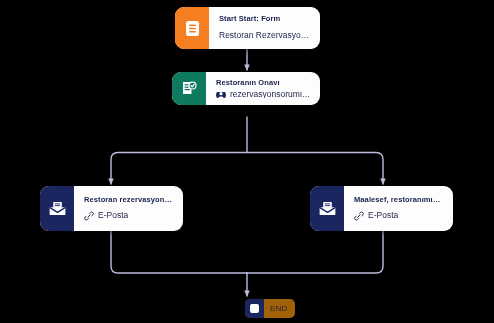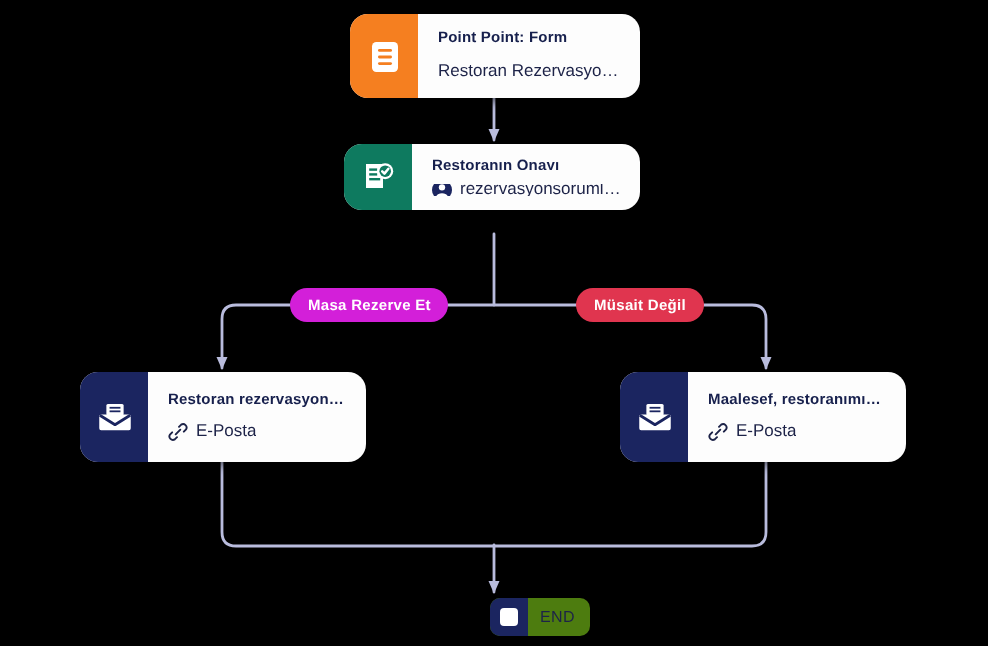--- a/index.html
+++ b/index.html
@@ -108,21 +108,21 @@
   .pill-no  { left: 288px; top: 144px; background: #e0354f; }
 
   
   .node-end {
     position: absolute;
     left: 245px;
     top: 299px;
     height: 19px;
     display: flex;
     align-items: stretch;
-    background: #4d7c0f;
+    background: #a16207;
     border-radius: 5px;
     overflow: hidden;
     box-shadow: 0 1px 4px rgba(0,0,0,0.5);
   }
   .end-icon {
     width: 19px;
     flex: 0 0 19px;
     background: #1b2560;
     display: flex;
     align-items: center;
@@ -178,21 +178,21 @@
   <div class="node node-start">
     <div class="node-icon">
       <svg width="15" height="17" viewBox="0 0 15 17" xmlns="http://www.w3.org/2000/svg">
         <rect x="1" y="1" width="13" height="15" rx="2.2" fill="#ffffff"></rect>
         <rect x="4" y="4.5" width="7" height="1.4" rx="0.7" fill="#f57f20"></rect>
         <rect x="4" y="7.8" width="7" height="1.4" rx="0.7" fill="#f57f20"></rect>
         <rect x="4" y="11.1" width="7" height="1.4" rx="0.7" fill="#f57f20"></rect>
       </svg>
     </div>
     <div class="node-body">
-      <div class="node-title">Point Point: Form</div>
+      <div class="node-title">Start Start: Form</div>
       <div class="node-sub">
         <span class="sub-text">Restoran Rezervasyon For...</span>
       </div>
     </div>
   </div>
 
   <div class="node node-approve">
     <div class="node-icon">
       <svg width="17" height="17" viewBox="0 0 17 17" xmlns="http://www.w3.org/2000/svg">
         <path d="M2 2 h8.5 v12 h-8.5 z" fill="#ffffff"></path>
@@ -210,22 +210,20 @@
         <svg class="avatar-icon" width="10" height="10" viewBox="0 0 12 12" xmlns="http://www.w3.org/2000/svg">
           <circle cx="6" cy="6" r="6" fill="#1b2560"></circle>
           <circle cx="6" cy="4.4" r="1.9" fill="#ffffff"></circle>
           <path d="M2.3 10.2 a3.9 3.3 0 0 1 7.4 0 z" fill="#ffffff"></path>
         </svg>
         <span class="sub-text">rezervasyonsorumlus...</span>
       </div>
     </div>
   </div>
 
-  <div class="pill pill-yes">Masa Rezerve Et</div>
-  <div class="pill pill-no">Müsait Değil</div>
 
   <div class="node node-mail-left">
     <div class="node-icon">
       <svg width="17" height="15" viewBox="0 0 18 16" xmlns="http://www.w3.org/2000/svg">
         <rect x="4.4" y="1" width="9.2" height="6.2" rx="0.8" fill="#ffffff"></rect>
         <rect x="6.1" y="2.6" width="5.8" height="0.95" fill="#1b2560"></rect>
         <rect x="6.1" y="4.5" width="5.8" height="0.95" fill="#1b2560"></rect>
         <path d="M1.6 6.6 h14.8 a1 1 0 0 1 1 1 v6.4 a1 1 0 0 1 -1 1 h-14.8 a1 1 0 0 1 -1 -1 v-6.4 a1 1 0 0 1 1 -1 z" fill="#ffffff"></path>
         <path d="M0.9 7.1 L9 12.1 L17.1 7.1" stroke="#1b2560" stroke-width="1.5" fill="none" stroke-linejoin="round"></path>
       </svg>

